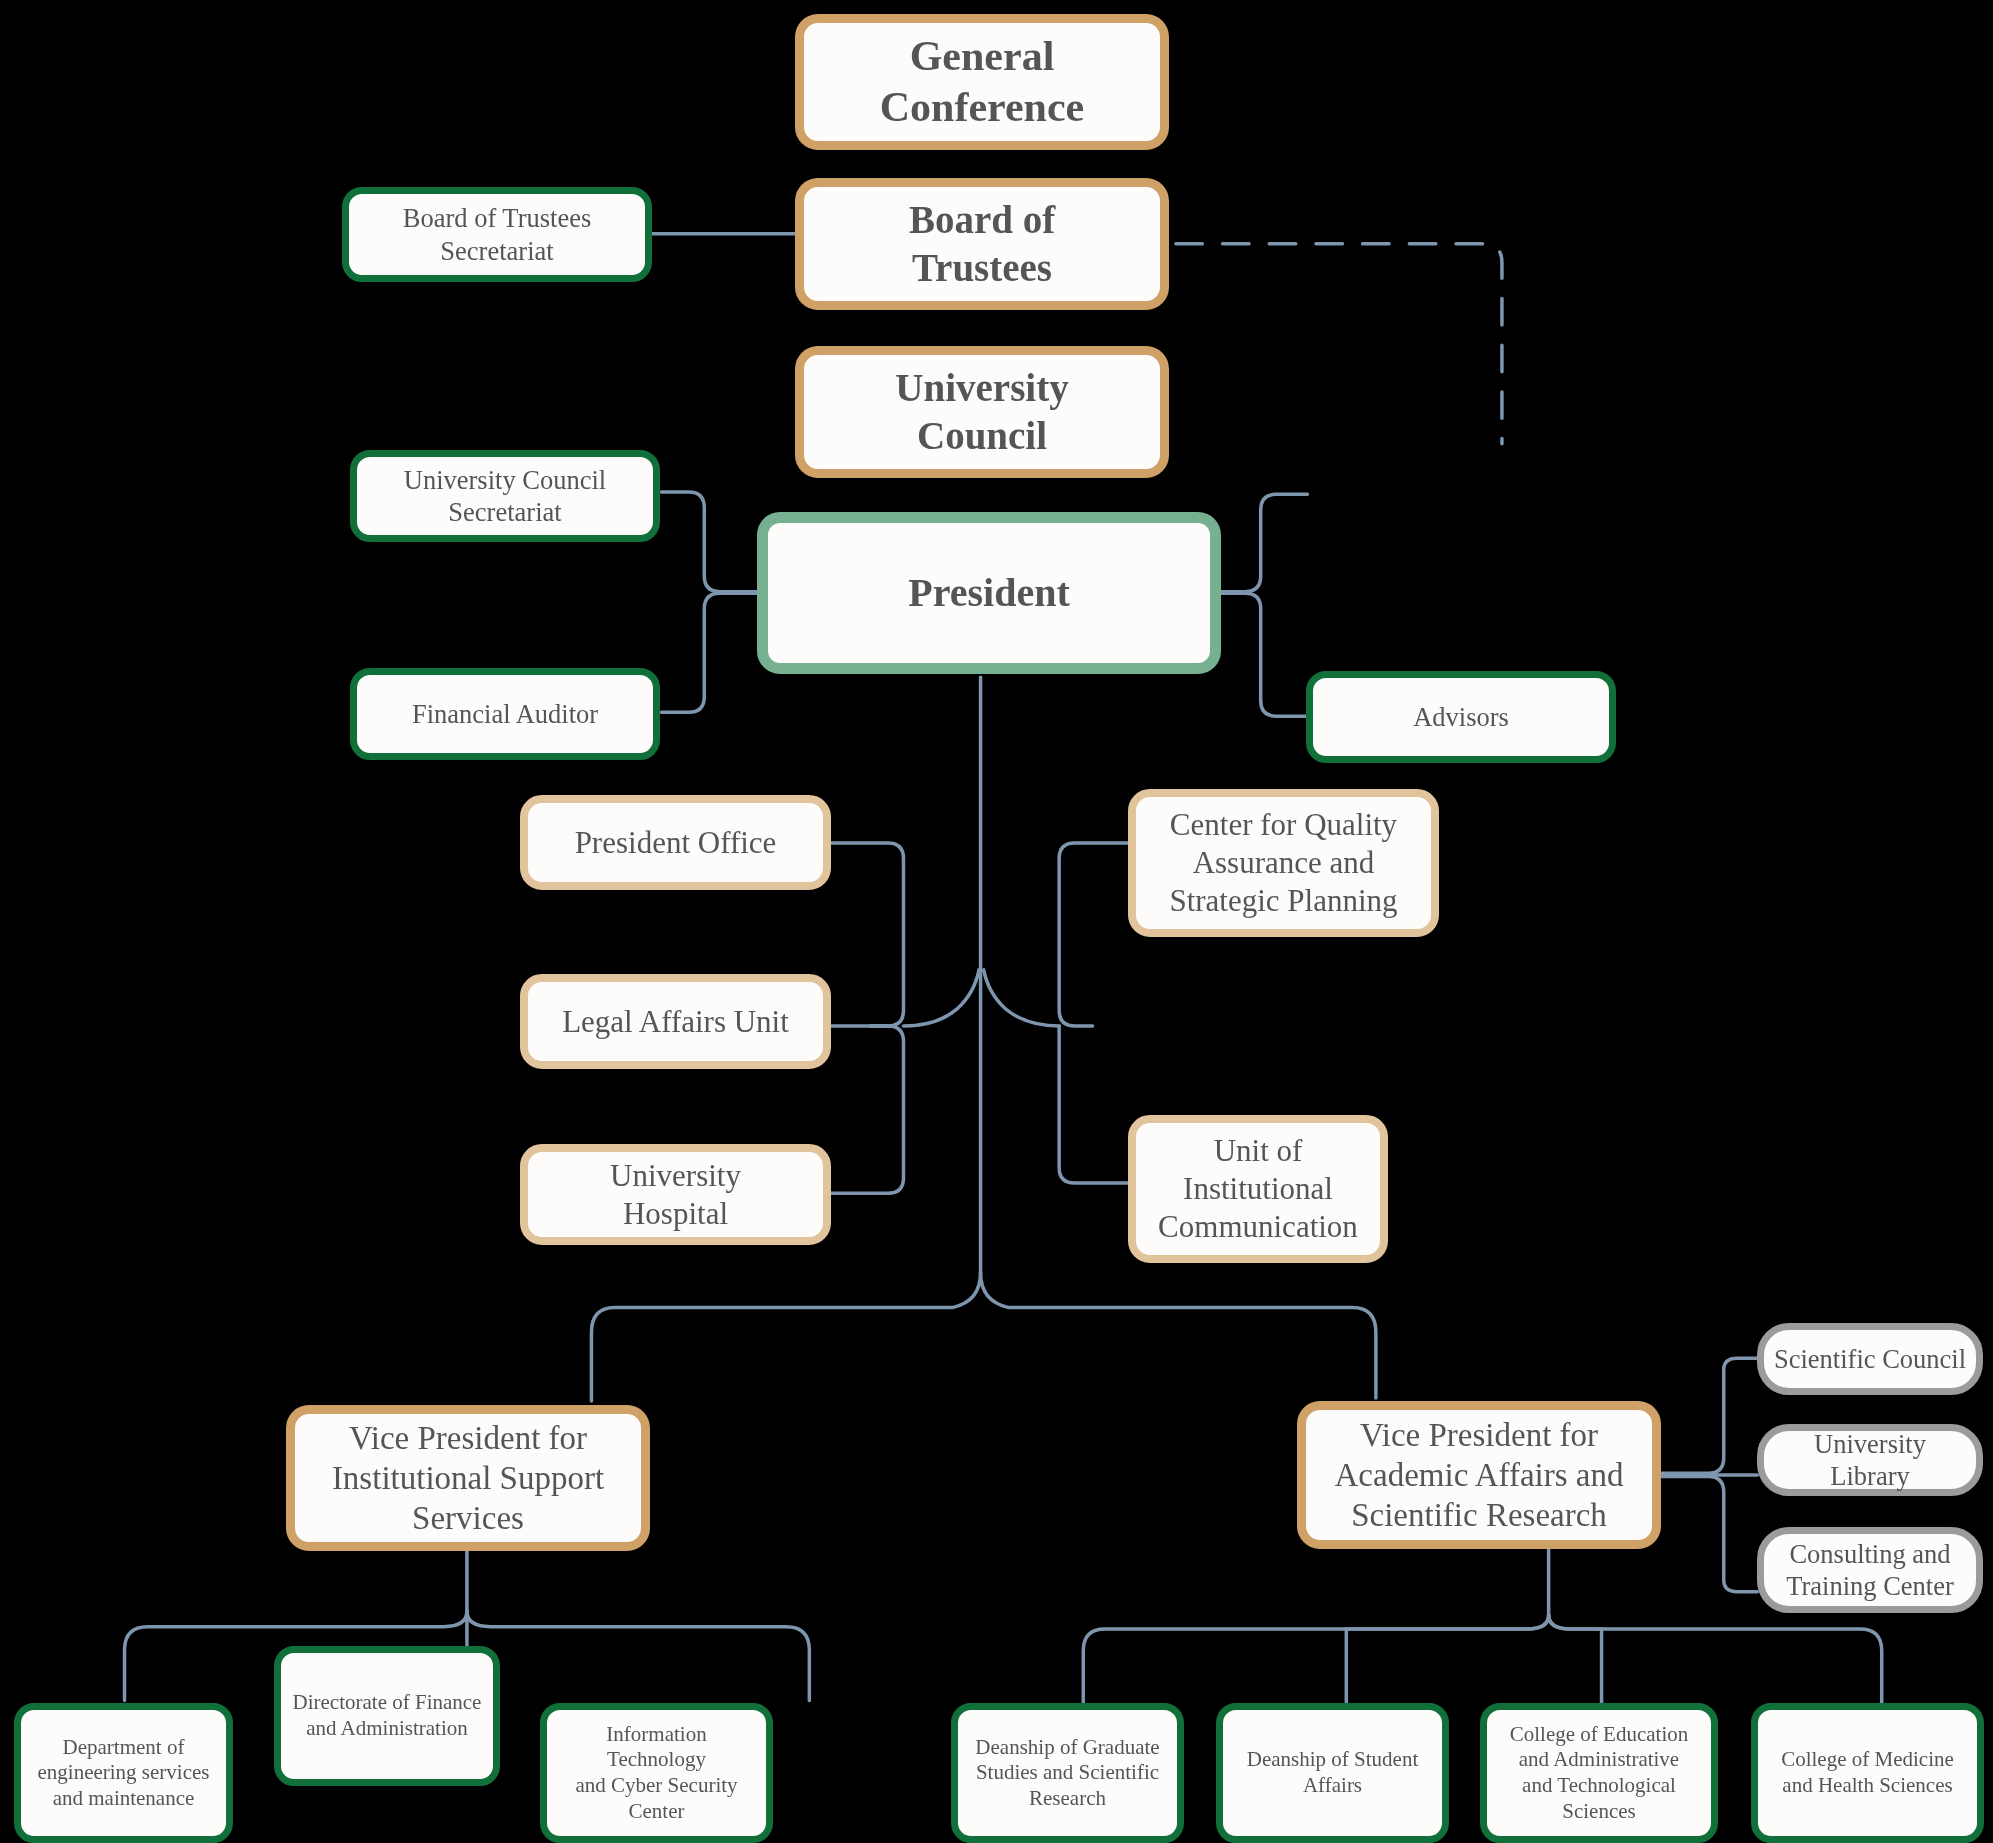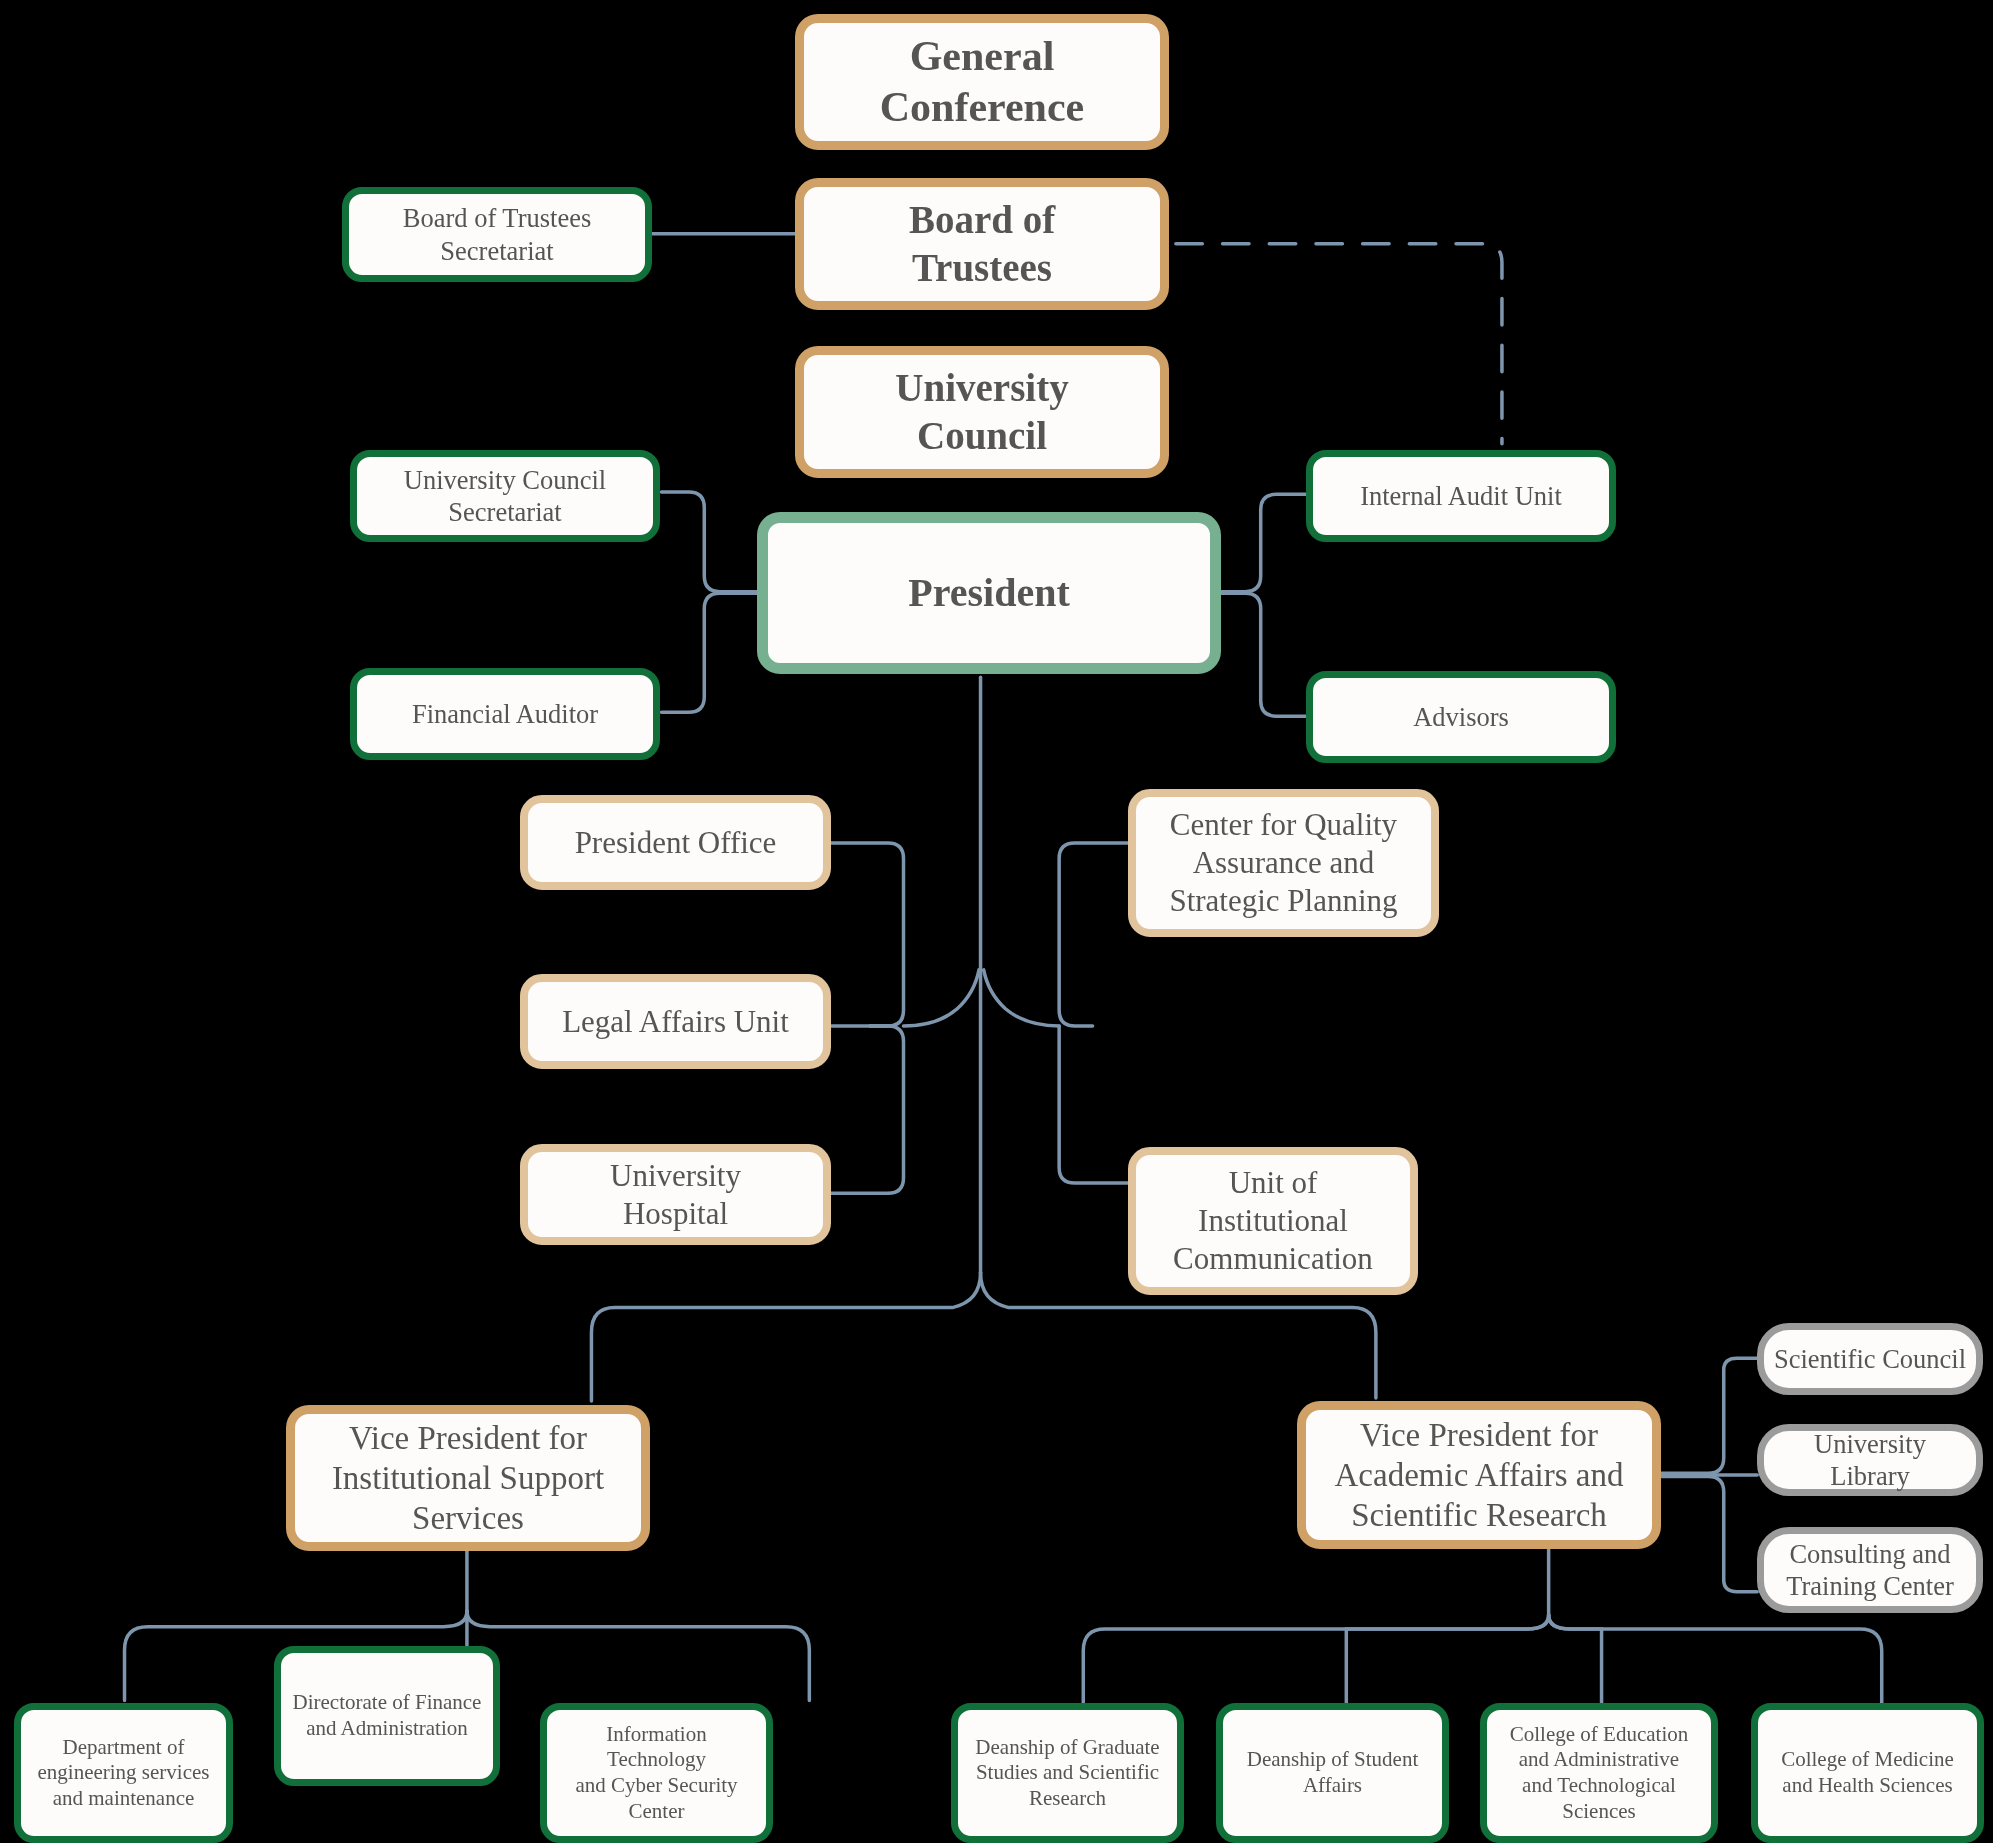--- a/index.html
+++ b/index.html
@@ -129,23 +129,20 @@
   <div class="node bd-gold t-lead" style="left:795px; top:346px; width:374px; height:132px;">
     <span class="lbl">University
 Council</span>
   </div>
 
   <div class="node bd-green t-side" style="left:350px; top:450px; width:310px; height:92px;">
     <span class="lbl">University Council
 Secretariat</span>
   </div>
 
-  <div class="node bd-green t-side" style="left:1306px; top:450px; width:310px; height:92px;">
-    <span class="lbl">Internal Audit Unit</span>
-  </div>
 
   <div class="node bd-sage t-pres" style="left:757px; top:512px; width:464px; height:162px;">
     <span class="lbl">President</span>
   </div>
 
   <div class="node bd-green t-side" style="left:350px; top:668px; width:310px; height:92px;">
     <span class="lbl">Financial Auditor</span>
   </div>
 
   <div class="node bd-green t-side" style="left:1306px; top:671px; width:310px; height:92px;">
@@ -164,21 +161,21 @@
 
   <div class="node bd-goldlight t-mid" style="left:520px; top:974px; width:311px; height:95px;">
     <span class="lbl">Legal Affairs Unit</span>
   </div>
 
   <div class="node bd-goldlight t-mid" style="left:520px; top:1144px; width:311px; height:101px;">
     <span class="lbl">University
 Hospital</span>
   </div>
 
-  <div class="node bd-goldlight t-mid" style="left:1128px; top:1147px; width:290px; height:148px;">
+  <div class="node bd-goldlight t-mid" style="left:1128px; top:1115px; width:260px; height:148px;">
     <span class="lbl">Unit of
 Institutional
 Communication</span>
   </div>
 
   <div class="node bd-gold t-vp" style="left:286px; top:1405px; width:364px; height:146px;">
     <span class="lbl">Vice President for
 Institutional Support
 Services</span>
   </div>

